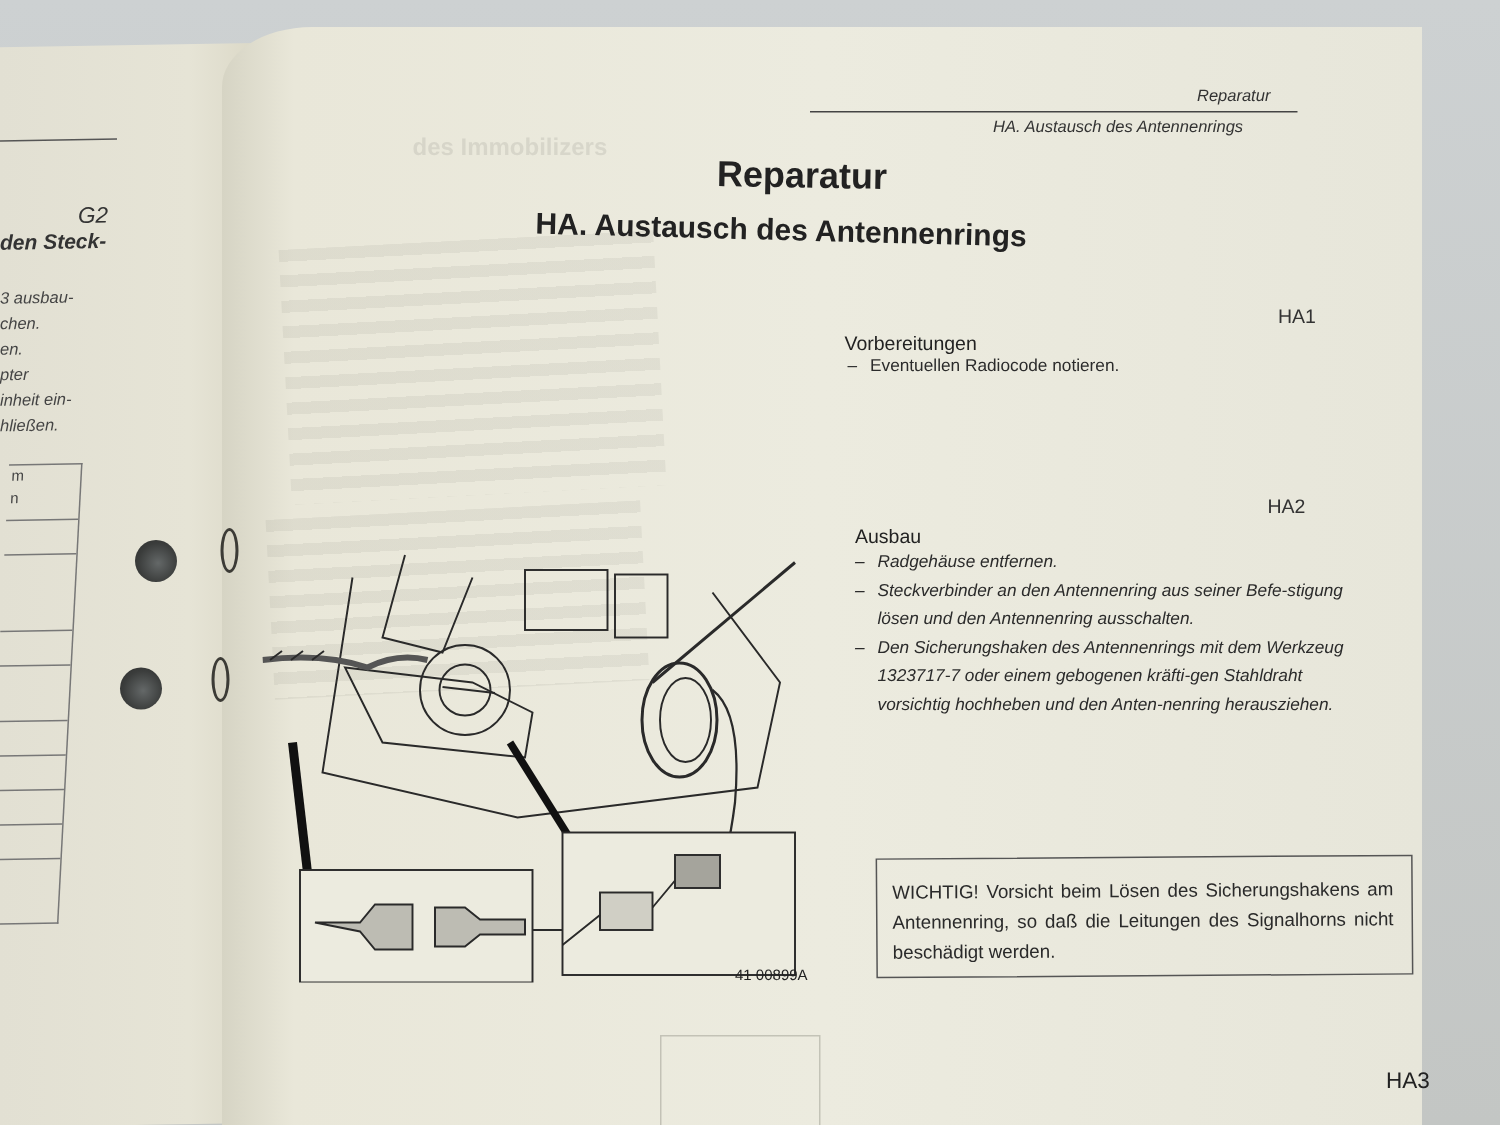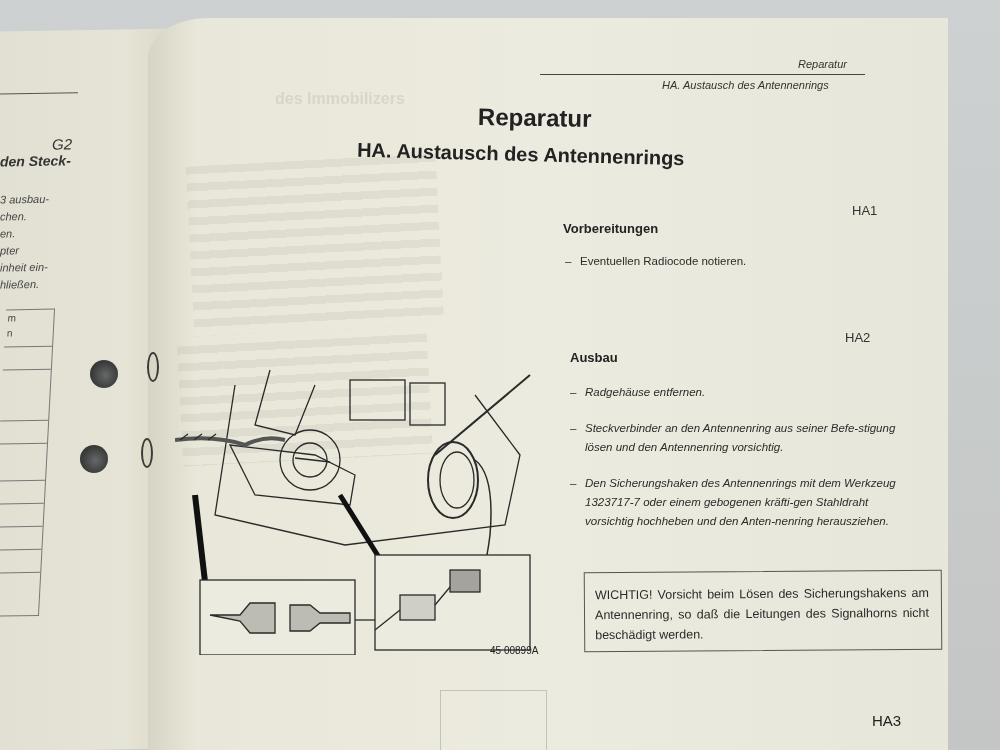--- a/index.html
+++ b/index.html
@@ -35,31 +35,31 @@
   .ghost { position: absolute; color: rgba(120,120,110,0.16); font-size: 12px; line-height: 17px; }
 
   .hdr-section { position: absolute; left: 798px; top: 58px; font-style: italic; font-size: 11px; color:#333; }
   .hdr-rule { position: absolute; left: 540px; top: 74px; width: 325px; height: 1px; background: #444; }
   .hdr-sub { position: absolute; left: 662px; top: 79px; font-style: italic; font-size: 11px; color:#333; }
 
   .title { position: absolute; left: 478px; top: 104px; font-size: 24px; font-weight: bold; color:#222; transform: rotate(1deg); }
   .subtitle { position: absolute; left: 357px; top: 143px; font-size: 20px; font-weight: bold; color:#222; transform: rotate(1.5deg); }
 
   .code { position: absolute; font-size: 13px; color:#333; }
-  .sect-head { position: absolute; font-weight: bold; font-size: 13px; color:#222; }
+  .sect-head { position: absolute; font-weight: normal; font-size: 13px; color:#222; }
   .steps { position: absolute; font-size: 11.5px; line-height: 19px; color:#2b2b2b; margin: 0; padding: 0; list-style: none; }
-  .steps li { position: relative; padding-left: 15px; margin-top: 17px; }
+  .steps li { position: relative; padding-left: 15px; }
   .steps li::before { content: "–"; position: absolute; left: 0; }
 
   .warn-box { position: absolute; left: 584px; top: 571px; width: 358px; height: 80px; border: 1px solid #555; box-sizing: border-box; padding: 12px 12px 0 10px; font-size: 12.5px; line-height: 20px; color:#2a2a2a; transform: rotate(-0.4deg); text-align: justify; }
   .warn-box b { font-weight: normal; }
 
   .figure { position: absolute; left: 175px; top: 365px; width: 370px; height: 290px; }
   .fig-id { position: absolute; left: 490px; top: 645px; font-size: 10px; color:#222; }
-  .page-num { position: absolute; left: 872px; top: 712px; font-size: 15px; color:#222; }
+  .page-num { position: absolute; left: 924px; top: 712px; font-size: 15px; color:#222; }
   .bottom-box { position: absolute; left: 440px; top: 690px; width: 105px; height: 60px; border: 1px solid rgba(120,120,110,0.35); border-bottom: none; }
 </style>
 </head>
 <body>
 
 <div class="backdrop"></div>
 
 <div class="left-page">
   <div class="left-rule"></div>
   <div class="left-code">G2</div>
@@ -109,21 +109,21 @@
 <div class="code" style="left:852px;top:203px;">HA1</div>
 <div class="sect-head" style="left:563px;top:221px;">Vorbereitungen</div>
 <ul class="steps" style="left:565px;top:235px;width:330px;">
   <li>Eventuellen Radiocode notieren.</li>
 </ul>
 
 <div class="code" style="left:845px;top:330px;">HA2</div>
 <div class="sect-head" style="left:570px;top:350px;">Ausbau</div>
 <ul class="steps" style="left:570px;top:366px;width:340px;font-style:italic;">
   <li>Radgehäuse entfernen.</li>
-  <li>Steckverbinder an den Antennenring aus seiner Befe-stigung lösen und den Antennenring vorsichtig.</li>
+  <li>Steckverbinder an den Antennenring aus seiner Befe-stigung lösen und den Antennenring ausschalten.</li>
   <li>Den Sicherungshaken des Antennenrings mit dem Werkzeug 1323717-7 oder einem gebogenen kräfti-gen Stahldraht vorsichtig hochheben und den Anten-nenring herausziehen.</li>
 </ul>
 
 <div class="warn-box">
   <b>WICHTIG!</b>
   <span>Vorsicht beim Lösen des Sicherungshakens am Antennenring, so daß die Leitungen des Signalhorns nicht beschädigt werden.</span>
 </div>
 
 <svg class="figure" viewBox="0 0 370 290" fill="none" stroke="#2a2a2a" stroke-width="1.3">
 
@@ -150,16 +150,16 @@
 
   <rect x="25" y="215" width="155" height="75" fill="#ecebdf"></rect>
   <path d="M35 250 h30 l10 -12 h25 v30 h-25 l-10 -12 z" fill="#bdbcb3"></path>
   <path d="M115 240 h20 l10 8 h30 v10 h-30 l-10 8 h-20 z" fill="#bdbcb3"></path>
   <rect x="200" y="190" width="155" height="95" fill="#ecebdf"></rect>
   <rect x="225" y="230" width="35" height="25" fill="#d0cfc5"></rect>
   <rect x="275" y="205" width="30" height="22" fill="#a5a49c"></rect>
   <path d="M200 265 L225 245 M260 240 L275 222"></path>
   <line x1="180" y1="255" x2="200" y2="255"></line>
 </svg>
-<div class="fig-id">45 00899A</div>
+<div class="fig-id">41 00899A</div>
 
 <div class="bottom-box"></div>
 <div class="page-num">HA3</div>
 
 </body></html>

